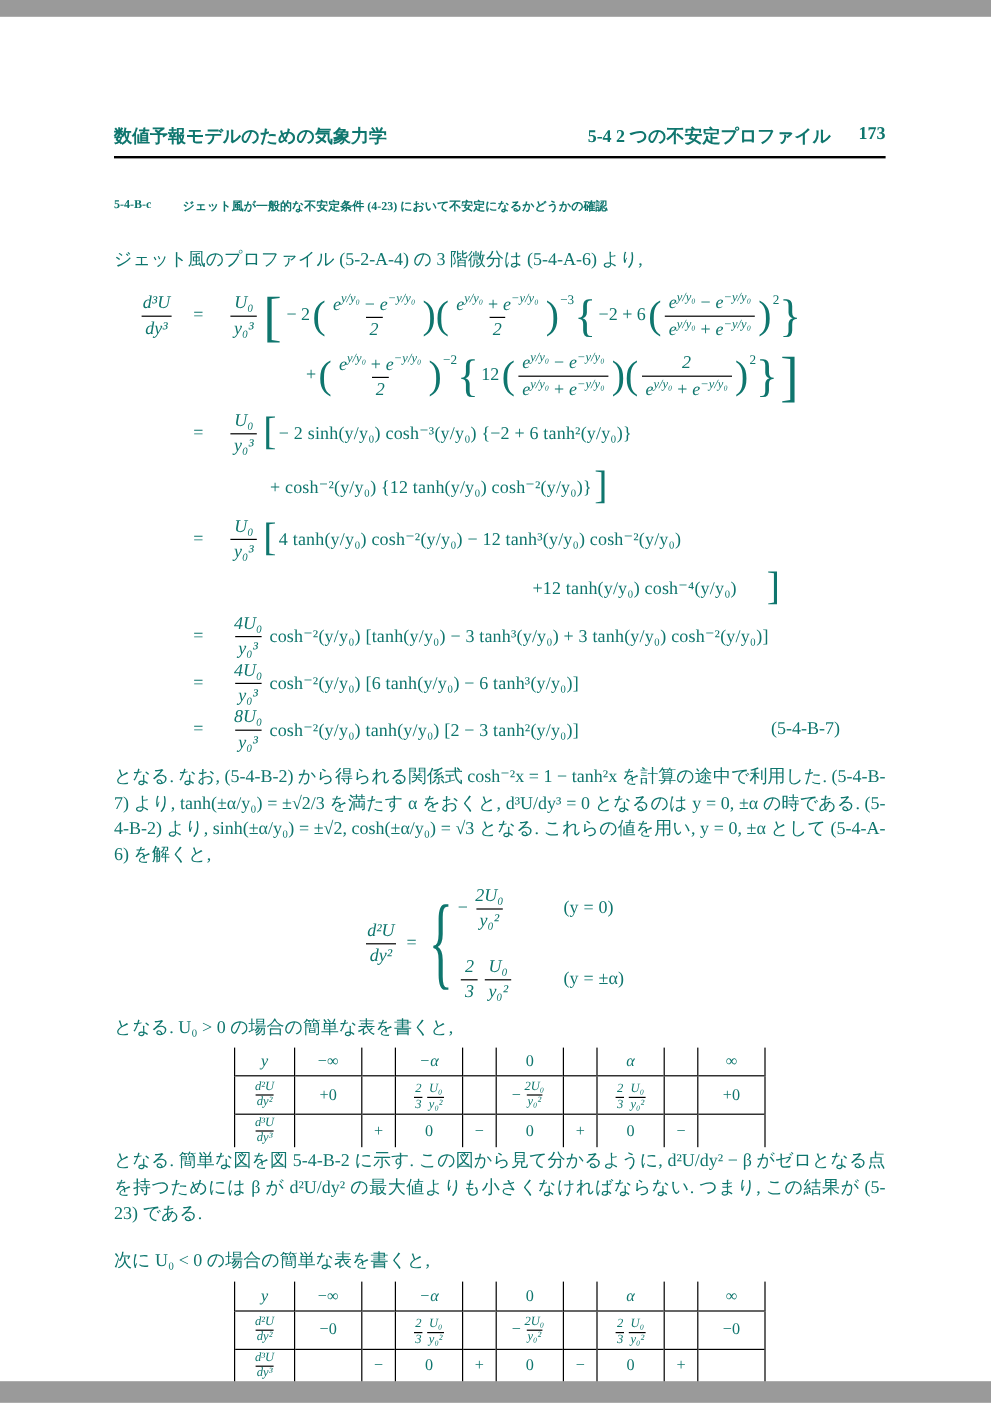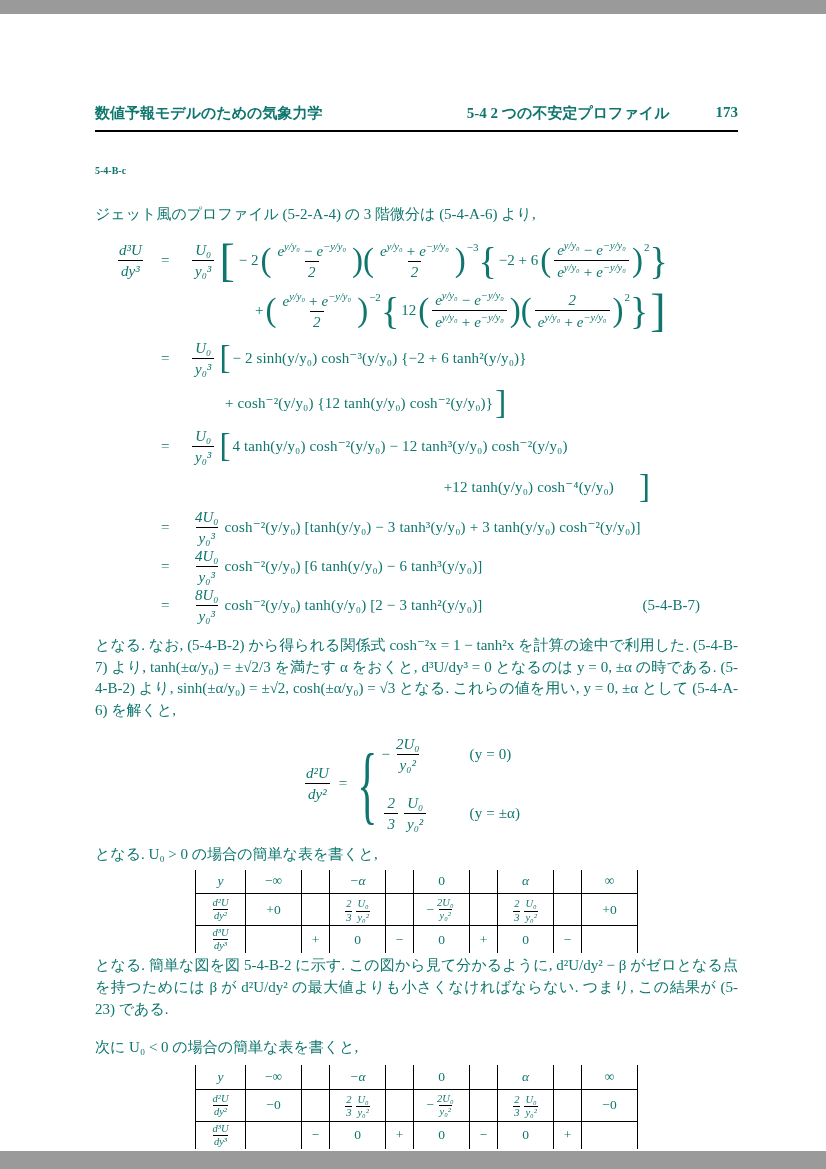--- a/index.html
+++ b/index.html
@@ -4,21 +4,21 @@
 <style>
   * { box-sizing: border-box; }
   html,body { margin:0; padding:0; }
   body { background:#9a9a9a; font-family:"Liberation Serif","DejaVu Serif",serif; }
   .page { width:826px; height:1137px; background:#ffffff; margin:14px auto; position:relative; overflow:hidden; color:#0f766e; }
   .content { position:absolute; left:95px; top:90px; width:643px; font-size:15px; }
 
   
   .doc-header { display:flex; justify-content:space-between; align-items:baseline;
                 font-weight:bold; font-size:15px; border-bottom:2px solid #000; padding-bottom:7px; }
-  .hdr-right { display:flex; gap:46px; }
+  .hdr-right { display:flex; gap:23px; }
 
   
   .sec-heading { margin-top:33px; font-weight:bold; font-size:10px; display:flex; gap:26px; }
 
   
   .para { margin-top:30px; text-align:justify; line-height:1.45; }
   .para.pre-eq { margin-top:28px; }
   .para.tight { margin-top:10px; }
   .para.after-table { margin-top:2px; }
 
@@ -90,20 +90,21 @@
     <div class="doc-header">
       <span>数値予報モデルのための気象力学</span>
       <span class="hdr-right">
         <span>5-4 2 つの不安定プロファイル</span>
         <span>173</span>
       </span>
     </div>
 
     <div class="sec-heading">
       <span>5-4-B-c</span>
+      <span>ジェット風が一般的な不安定条件 (4-23) において不安定になるかどうかの確認</span>
     </div>
 
     <div class="para pre-eq">ジェット風のプロファイル (5-2-A-4) の 3 階微分は (5-4-A-6) より,</div>
 
     <div class="eqblock">
 
       <div class="eqrow h52">
         <span class="lhs">
           <span class="frac">
             <span class="num">d³U</span>

